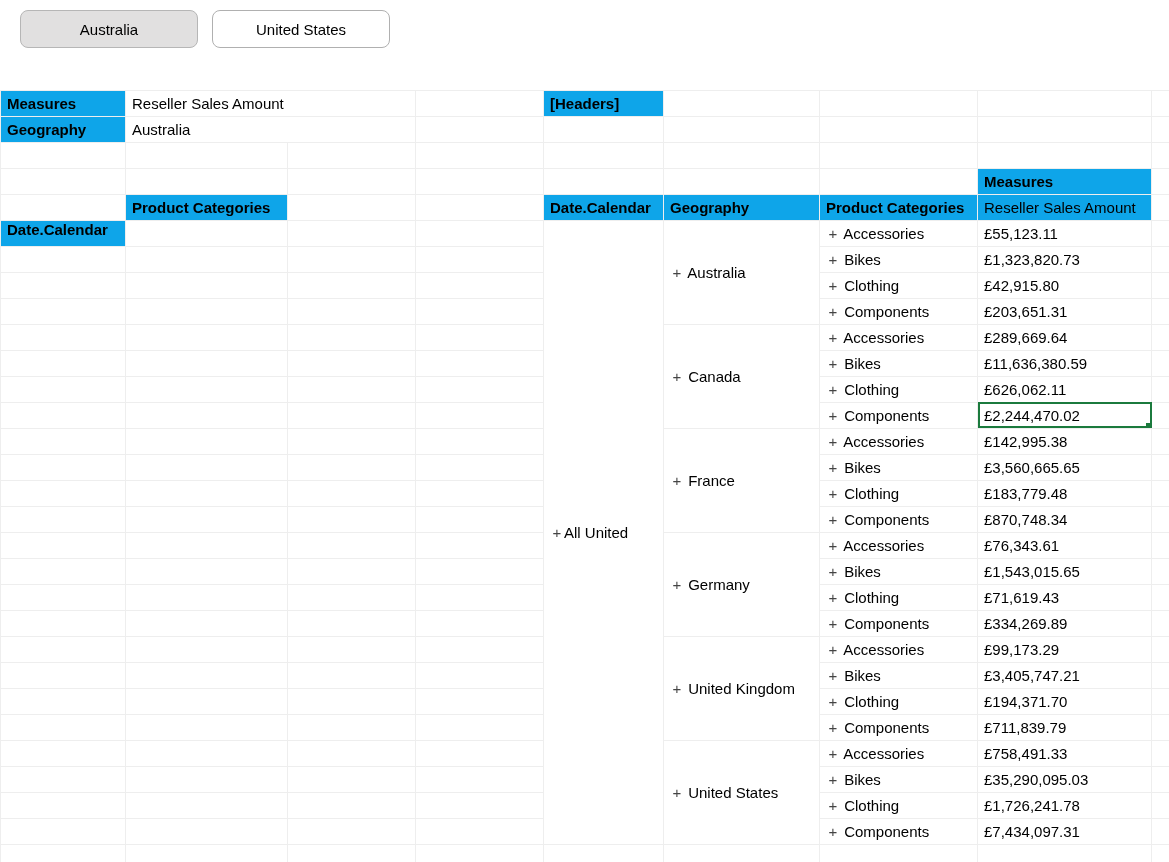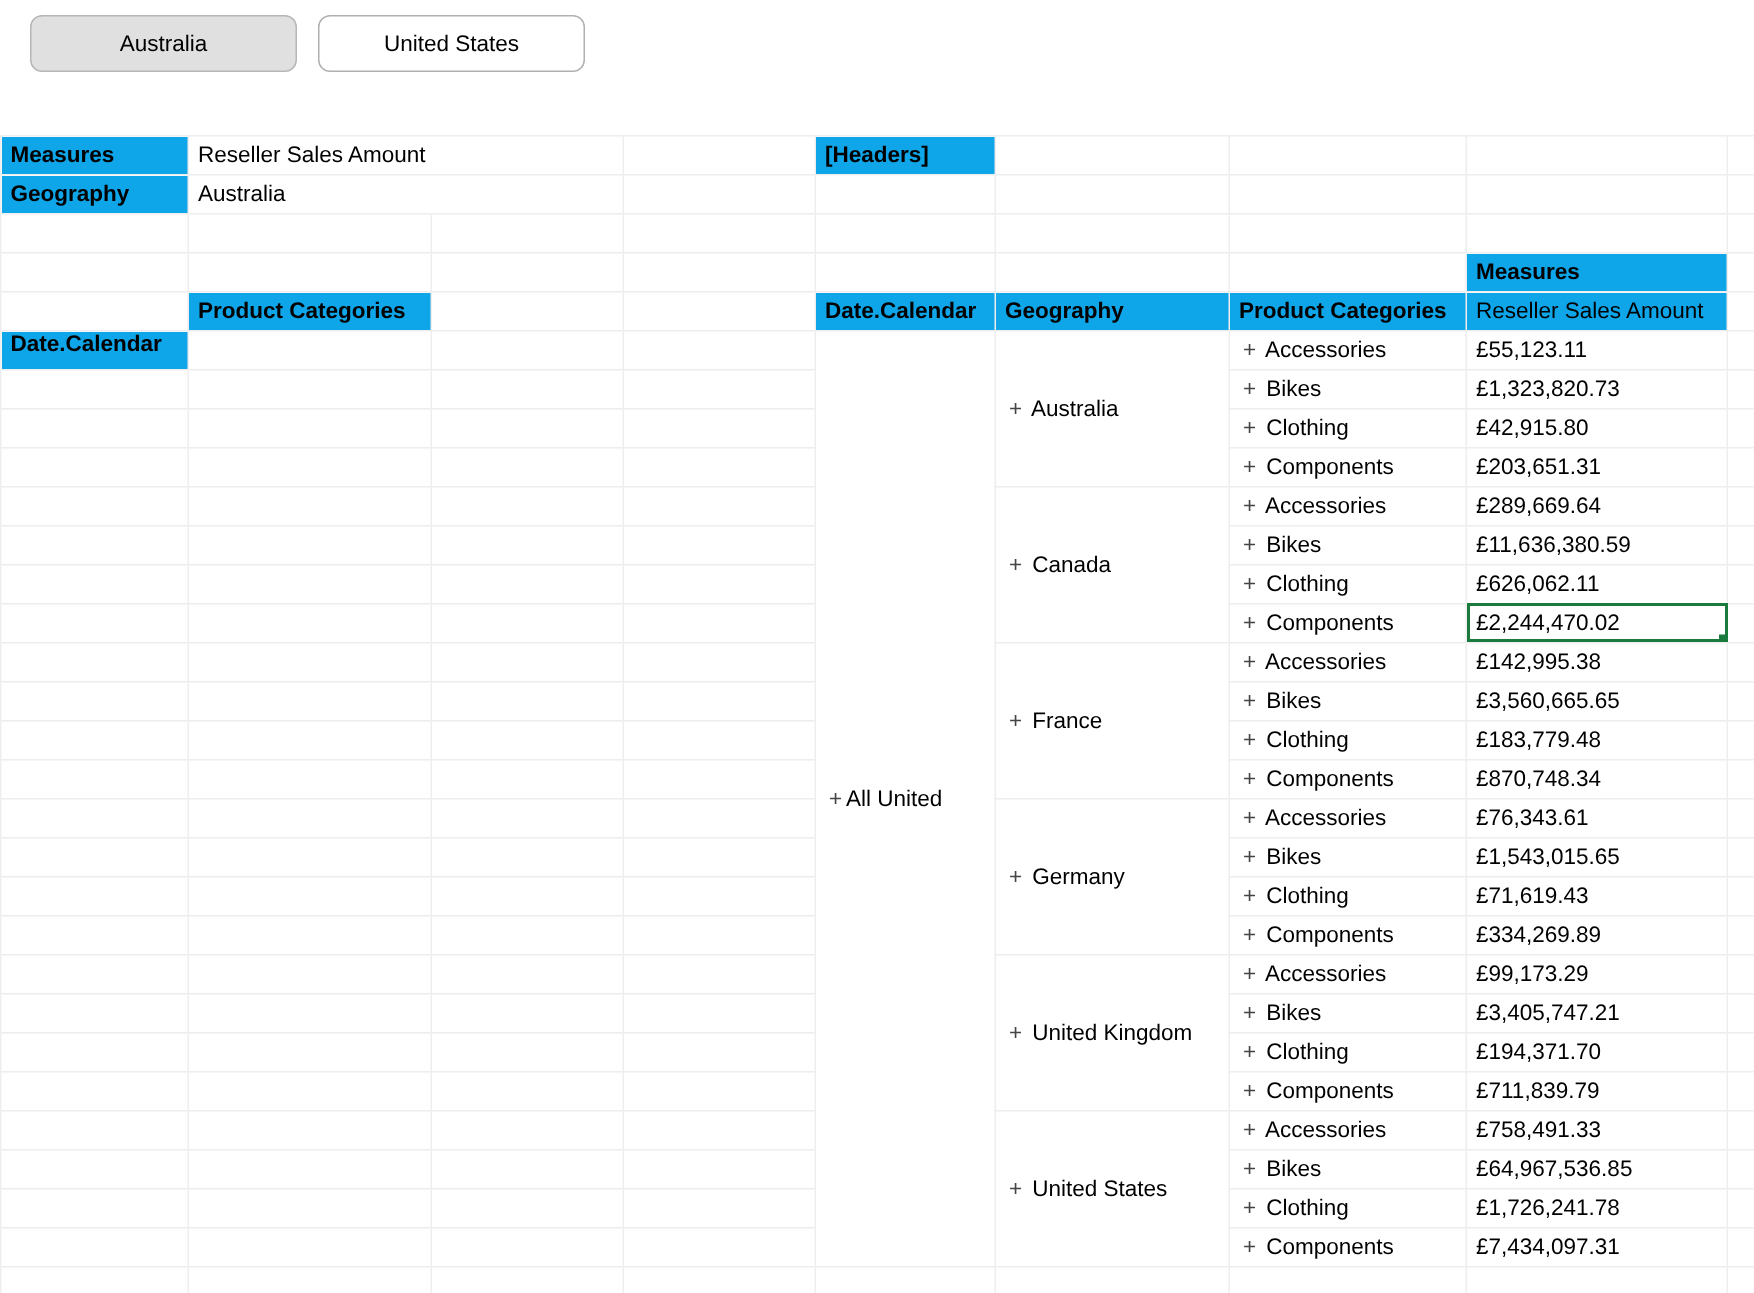--- a/index.html
+++ b/index.html
@@ -377,21 +377,21 @@
             <td><span class="exp">+</span> <span>Accessories</span></td>
             <td class="right">£758,491.33</td>
             <td></td>
           </tr>
           <tr>
             <td></td>
             <td></td>
             <td></td>
             <td></td>
             <td><span class="exp">+</span> <span>Bikes</span></td>
-            <td class="right">£64,967,536.85</td>
+            <td class="right">£35,290,095.03</td>
             <td></td>
           </tr>
           <tr>
             <td></td>
             <td></td>
             <td></td>
             <td></td>
             <td><span class="exp">+</span> <span>Clothing</span></td>
             <td class="right">£1,726,241.78</td>
             <td></td>

